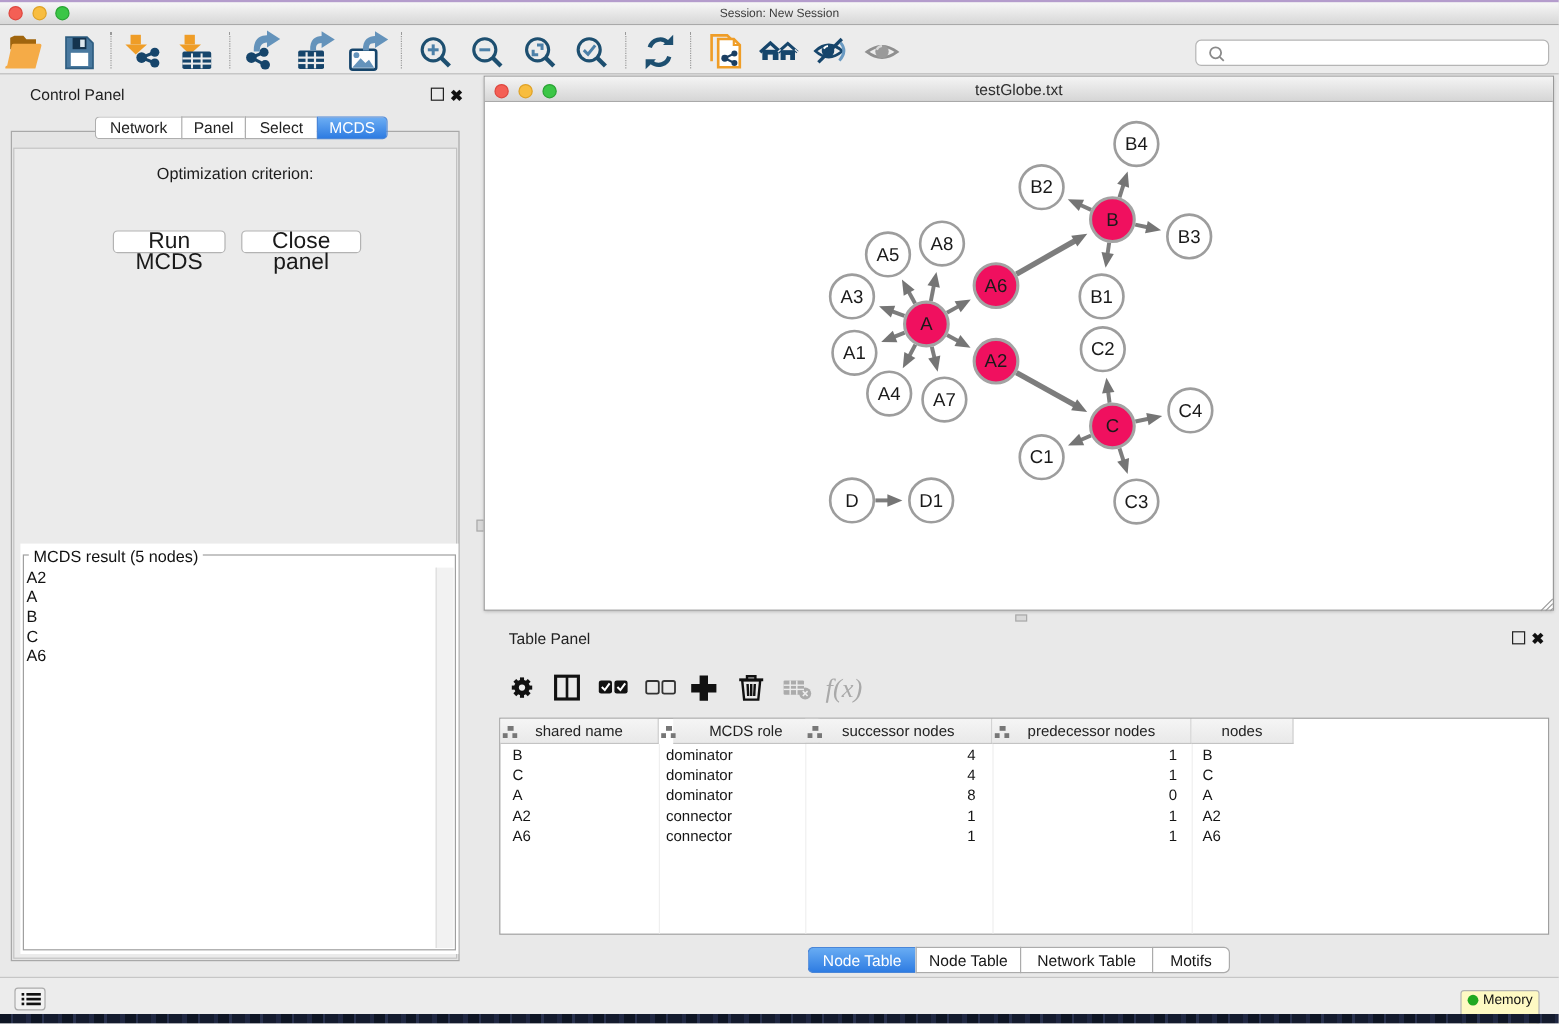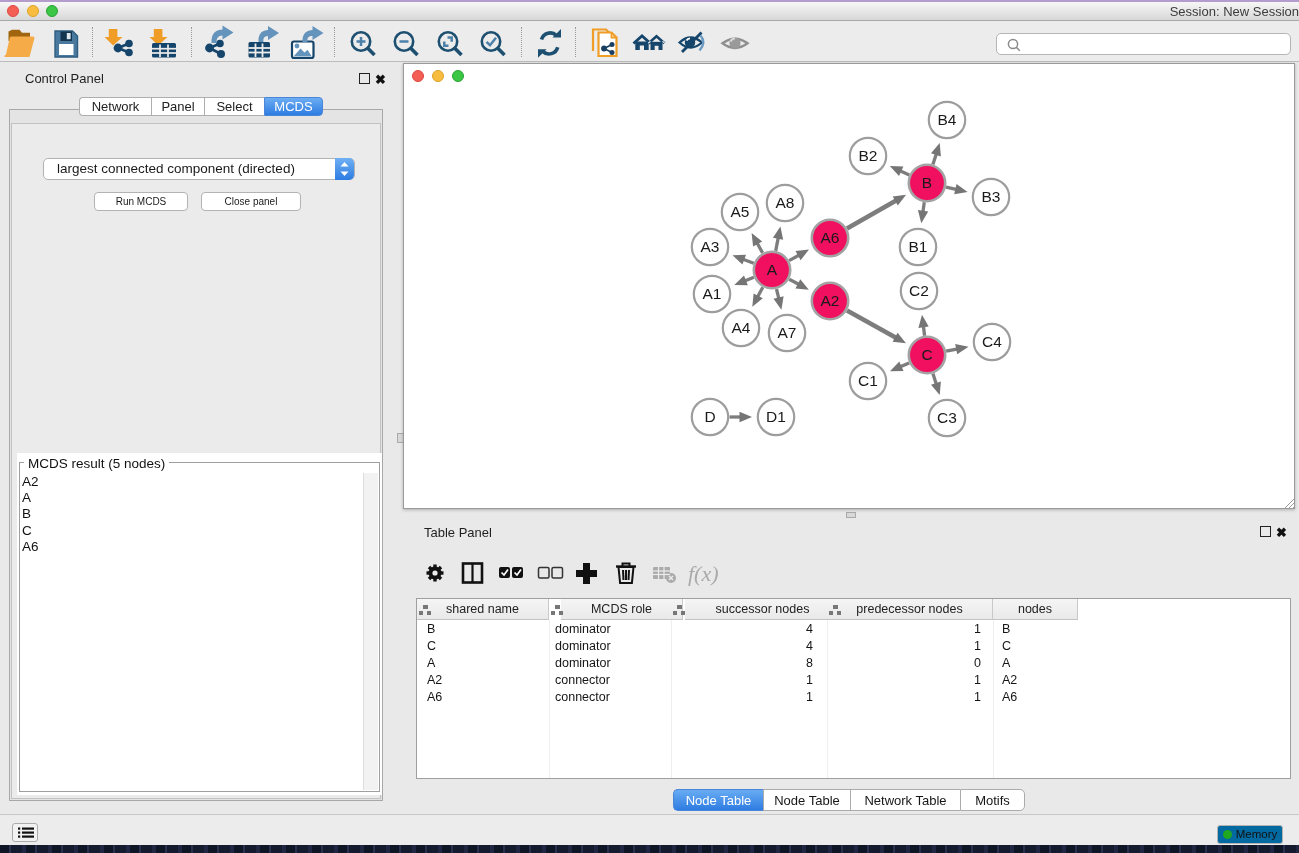--- a/index.html
+++ b/index.html
@@ -1,19 +1,19 @@
 <!DOCTYPE html>
 <html><head><meta charset="utf-8"><style>
 *{margin:0;padding:0;box-sizing:border-box}
 body{font-family:"Liberation Sans",sans-serif;width:1299px;height:853px;overflow:hidden;background:#e9e9e9}
 .abs{position:absolute}
 #page{position:relative;width:1299px;height:853px;background:#e9e9e9}
 #topline{left:0;top:0;width:1299px;height:2px;background:#b49ccc}
 #titlebar{left:0;top:2px;width:1299px;height:19px;background:linear-gradient(#f7f7f7,#d7d7d7);border-bottom:1px solid #a9a9a9}
-#titlebar .t{width:100%;text-align:right;font-size:13px;color:#3c3c3c;line-height:19px}
+#titlebar .t{width:100%;text-align:center;font-size:10px;color:#3c3c3c;line-height:19px}
 .light{border-radius:50%;width:12px;height:12px}
 .lr{background:#f45f55;border:1px solid #dd4840}
 .ly{background:#f8bd3f;border:1px solid #dfa227}
 .lg{background:#3bc646;border:1px solid #2aa334}
 #toolbar{left:0;top:21px;width:1299px;height:41px;background:#ececec;border-bottom:1px solid #bcbcbc}
 .sep{top:27px;width:0;height:30px;border-left:1px dotted #9a9a9a}
 #search{left:996px;top:33px;width:295px;height:22px;background:#fff;border:1px solid #b5b5b5;border-radius:5px}
 
 #cp-title{left:25px;top:71px;font-size:13px;color:#1f1f1f}
 .winbtn{top:73px;width:11px;height:11px;border:1.5px solid #222}
@@ -21,42 +21,42 @@
 .tabrow{height:19px;display:flex;z-index:5}
 .tab{height:19px;line-height:18px;font-size:13px;color:#222;background:#fff;border:1px solid #aeaeae;border-right:none;padding:0 13px;text-align:center}
 .tab.first{border-radius:4px 0 0 4px}
 .tab.last{border-radius:0 4px 4px 0;border-right:1px solid #aeaeae}
 .tab.sel{background:linear-gradient(#6cadf3,#2e7ce2);color:#fff;border-color:#4a86d8}
 #cp-pane{left:9px;top:109px;width:374px;height:692px;border:1px solid #a8a8a8;background:#e4e4e4}
 #cp-inner{left:11px;top:123px;width:370px;height:676px;border:1px solid #c2c2c2;background:#ebebeb}
 #optlabel{left:0;top:137px;width:392px;text-align:center;font-size:13.5px;color:#1c1c1c}
 #combo{left:43px;top:158px;width:312px;height:22px;background:#fff;border:1px solid #b3b3b3;border-radius:5px;font-size:13.5px;color:#1a1a1a;line-height:20px;padding-left:13px}
 #combo .spin{position:absolute;right:0;top:-1px;width:19px;height:22px;border-radius:0 5px 5px 0;background:linear-gradient(#6fb0f4,#2d7ce3)}
-.btn{position:absolute;height:19px;background:#fff;border:1px solid #b3b3b3;border-radius:4px;font-size:10px;color:#1a1a1a;line-height:17px;text-align:center}
+.btn{position:absolute;height:19px;background:#fff;border:1px solid #b3b3b3;border-radius:4px;font-size:19px;color:#1a1a1a;line-height:17px;text-align:center}
 #mcdsbox{left:17px;top:453px;width:365px;height:342px;background:#fff}
 #mcdsfs{left:19px;top:462px;width:361px;height:330px;border:1px solid #9f9f9f}
 #mcdslegend{left:24px;top:456px;background:#fff;padding:0 4px;font-size:13.5px;color:#111}
 #mcdslist{left:22px;top:474px;font-size:13.5px;color:#111;line-height:16.2px}
 #vscroll{left:363px;top:473px;width:15px;height:317px;background:#f2f2f2;border-left:1px solid #ddd}
 
 #netwin{left:403px;top:63px;width:892px;height:446px;background:#fff;border:1px solid #9a9a9a;box-shadow:0 1px 3px rgba(0,0,0,0.25)}
 #nettitle{left:0;top:0;width:890px;height:21px;background:linear-gradient(#f4f4f4,#d6d6d6);border-bottom:1px solid #a9a9a9}
 #nettitle .t{width:100%;text-align:center;font-size:13px;color:#2d2d2d;line-height:21px}
 
 #tp-title{left:424px;top:525px;font-size:13px;color:#1f1f1f}
 #tbl{left:416px;top:598px;width:875px;height:181px;background:#fff;border:1px solid #9f9f9f}
 .th{position:absolute;top:599px;height:21px;background:linear-gradient(#f5f5f5,#e9e9e9);border-bottom:1px solid #c3c3c3;border-right:1px solid #c9c9c9;font-size:12.5px;color:#222;text-align:center;line-height:21px}
 .row{position:absolute;font-size:12.5px;color:#151515;height:17px;line-height:17px}
 
 #bt{left:673px;top:789px;height:33px;display:flex}
 .btab{height:22px;line-height:21px;font-size:13px;color:#161616;background:#fff;border:1px solid #ababab;border-right:none;text-align:center}
 .btab.sel{background:linear-gradient(#68acf3,#2e7ce2);color:#fff;border-color:#4a86d8}
 #statusbar{left:0;top:814px;width:1299px;height:31px;background:#ececec;border-top:1px solid #c6c6c6}
 #hambtn{left:12px;top:823px;width:26px;height:19px;background:#f2f2f2;border:1px solid #ababab;border-radius:3px}
-#membtn{left:1217px;top:825px;width:66px;height:19px;background:#0369a1;border:1px solid #b3b3b3;border-radius:3px;font-size:11.5px;color:#111;line-height:17px;text-align:center}
+#membtn{left:1217px;top:825px;width:66px;height:29px;background:#fef9c3;border:1px solid #b3b3b3;border-radius:3px;font-size:11.5px;color:#111;line-height:17px;text-align:center}
 #desktop{left:0;top:845px;width:1299px;height:8px;background:repeating-linear-gradient(90deg,#0e1524 0 9px,#28314e 9px 11px,#141b2e 11px 22px,#1f2742 22px 26px)}
 svg{position:absolute;overflow:visible}
 </style></head><body>
 <div id="page">
 <div class="abs" id="topline"></div>
 <div class="abs" id="titlebar">
       <div class="t">Session: New Session</div>
     </div>
 <div class="abs light lr" style="left:7px;top:5px"></div>
 <div class="abs light ly" style="left:27px;top:5px"></div>
@@ -207,40 +207,36 @@
 <div class="abs xbtn" style="left:375px">✖</div>
 <div class="abs tabrow" style="left:79px;top:97px">
 <div class="tab first" style="width:72px;padding:0">Network</div>
 <div class="tab" style="width:53px;padding:0">Panel</div>
 <div class="tab" style="width:60px;padding:0">Select</div>
 <div class="tab last sel" style="width:59px;padding:0">MCDS</div>
 </div>
 <div class="abs" id="cp-pane"></div>
 <div class="abs" id="cp-inner"></div>
 <div class="abs" style="left:79px;top:97px;width:243px;height:19px"></div>
-<div class="abs" id="combo">largest connected component (directed)
-<div class="spin">
-        <svg width="19" height="22">
-          <path d="M9.5 4 L13.5 8.5 L5.5 8.5 Z" fill="#fff"></path>
-          <path d="M9.5 18 L13.5 13.5 L5.5 13.5 Z" fill="#fff"></path>
-        </svg>
-      </div>
-</div>
+<div class="abs" id="optlabel">Optimization criterion:</div>
 <div class="btn" style="left:94px;top:192px;width:94px">Run MCDS</div>
 <div class="btn" style="left:201px;top:192px;width:100px">Close panel</div>
 <div class="abs" id="mcdsbox"></div>
 <div class="abs" id="mcdsfs"></div>
 <div class="abs" id="vscroll"></div>
 <div class="abs" id="mcdslegend">MCDS result (5 nodes)</div>
 <div class="abs" id="mcdslist">A2<br>A<br>B<br>C<br>A6</div>
 
 <div class="abs" style="left:397px;top:433px;width:7px;height:10px;background:#d8d8d8;border:1px solid #aaa"></div>
 <div class="abs" style="left:846px;top:512px;width:10px;height:6px;background:#d8d8d8;border:1px solid #aaa"></div>
 
 <div class="abs" id="netwin">
+<div class="abs" id="nettitle">
+        <div class="t">testGlobe.txt</div>
+      </div>
 <div class="abs light lr" style="left:8px;top:6px"></div>
 <div class="abs light ly" style="left:28px;top:6px"></div>
 <div class="abs light lg" style="left:48px;top:6px"></div>
 <svg class="abs" style="left:880px;top:435px" width="11" height="11">
         <g stroke="#9a9a9a" stroke-width="1">
           <line x1="10" y1="0" x2="0" y2="10"></line>
           <line x1="10" y1="4" x2="4" y2="10"></line>
           <line x1="10" y1="8" x2="8" y2="10"></line>
         </g>
       </svg>
@@ -380,21 +376,21 @@
 
 <text x="278" y="27" font-family="Liberation Serif,serif" font-style="italic" font-size="22" fill="#a9a9a9">f(x)</text>
 </svg>
 <div class="abs" id="tbl"></div>
 <div class="abs" style="left:549px;top:620px;width:1px;height:158px;background:#efefef"></div>
 <div class="abs" style="left:671px;top:620px;width:1px;height:158px;background:#efefef"></div>
 <div class="abs" style="left:827px;top:620px;width:1px;height:158px;background:#efefef"></div>
 <div class="abs" style="left:993px;top:620px;width:1px;height:158px;background:#efefef"></div>
 <div class="abs th" style="left:417px;width:132px">shared name</div>
 <div class="abs th" style="left:561px;width:122px">MCDS role</div>
-<div class="abs th" style="left:685px;width:156px">successor nodes</div>
+<div class="abs th" style="left:671px;width:156px">successor nodes</div>
 <div class="abs th" style="left:827px;width:166px">predecessor nodes</div>
 <div class="abs th" style="left:993px;width:85px">nodes</div>
 <svg class="abs" style="left:417px;top:598px" width="680" height="22">
 <g fill="#777">
         <rect x="6" y="7" width="5" height="4"></rect>
         <rect x="2" y="13" width="4" height="4"></rect>
         <rect x="10" y="13" width="4" height="4"></rect>
         <rect x="138" y="7" width="5" height="4"></rect>
         <rect x="134" y="13" width="4" height="4"></rect>
         <rect x="142" y="13" width="4" height="4"></rect>

